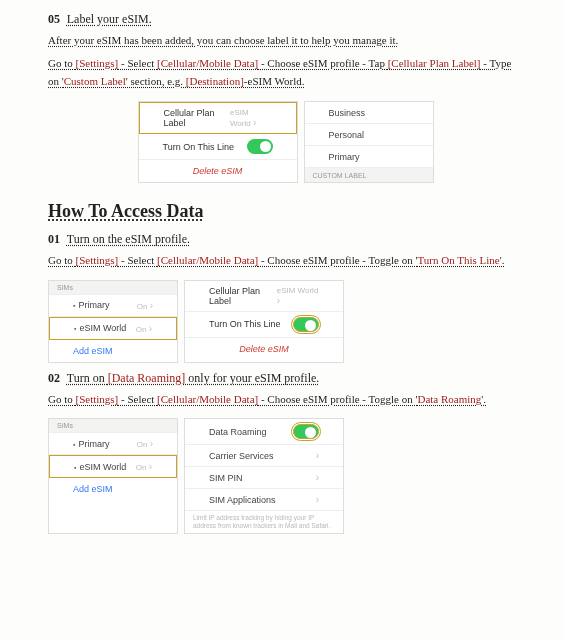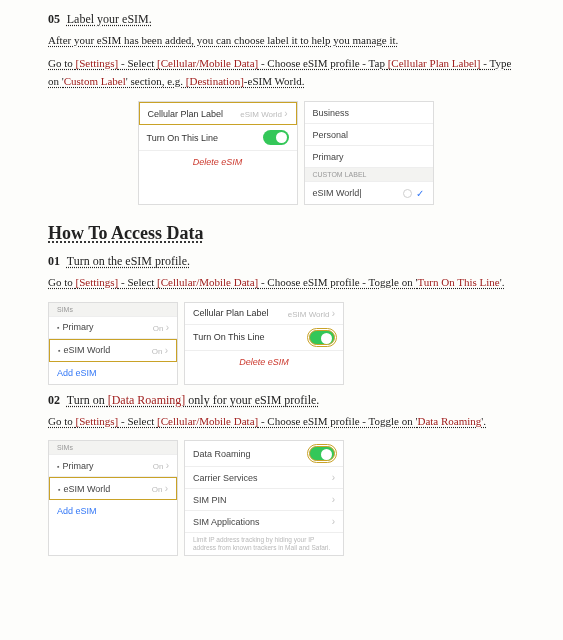--- a/index.html
+++ b/index.html
@@ -24,21 +24,21 @@
   .card {
     background: #fff;
     border: 1px solid #ddd;
     font-size: 9px;
     color: #444;
   }
   .card.wide { width: 160px; }
   .card.narrow { width: 130px; }
   .row {
     display: flex; align-items: center; justify-content: space-between;
-    padding: 5px 8px;
+    padding: 5px 24px;
     border-bottom: 1px solid #eee;
     min-height: 22px;
   }
   .row:last-child { border-bottom: none; }
   .row .label { color: #333; }
   .row .val { color: #bbb; font-size: 8px; }
   .row.header { background: #f3f3f1; color: #999; font-size: 7px; padding: 3px 8px; min-height: 14px; }
   .row.delete { justify-content: center; color: #cc3b30; font-style: italic; }
   .row.add { color: #3478f6; }
   .row.on-tag { justify-content: space-between; }
@@ -85,24 +85,20 @@
     <div class="row">
         <span>Business</span>
       </div>
     <div class="row">
         <span>Personal</span>
       </div>
     <div class="row">
         <span>Primary</span>
       </div>
     <div class="row header">CUSTOM LABEL</div>
-    <div class="row">
-      <span>eSIM World|</span>
-      <span class="check"><span class="circle"></span>✓</span>
-    </div>
   </div>
 </div>
 
 <h2 class="section">How To Access Data</h2>
 
 <div>
   <span class="step-num">01</span>
   <span class="step-title">Turn on the eSIM profile.</span>
 </div>
 <div class="inst">

